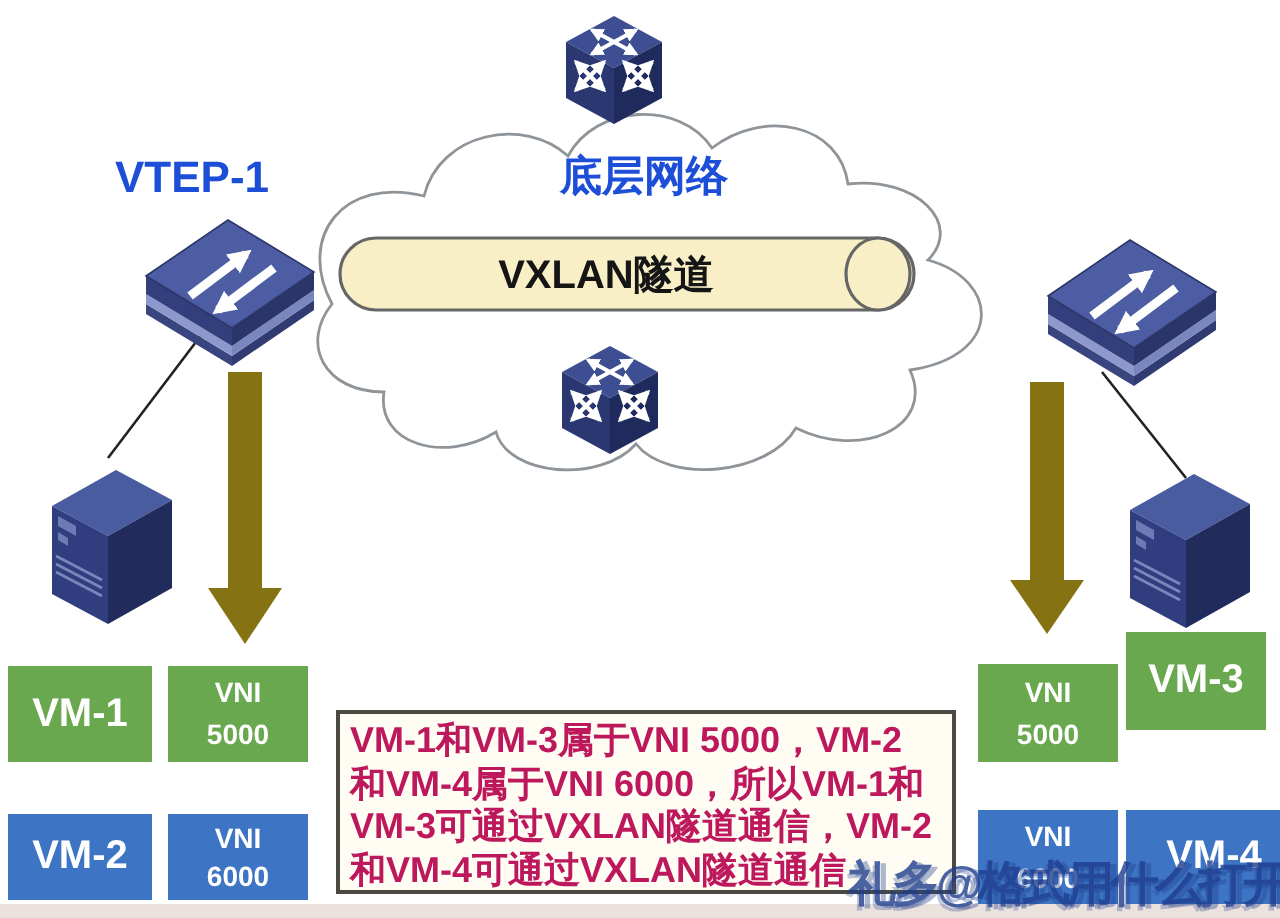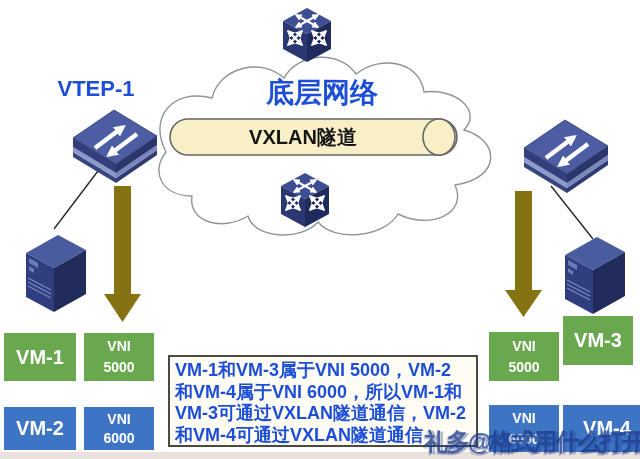--- a/index.html
+++ b/index.html
@@ -2,34 +2,34 @@
 <html style="--vm-green: #69A84E; --vm-blue: #3D74C4; --arrow-olive: #857313; --device-navy: #2B3770; --tunnel-fill: #F8EFC7;"><head>
 <meta charset="utf-8">
 <style>
   html,body{margin:0;padding:0;background:#fff;}
   .stage{
     position:relative;width:640px;height:459px;overflow:hidden;background:#fff;
     font-family:"Liberation Sans","DejaVu Sans",sans-serif;
   }
   .lbl{position:absolute;font-weight:bold;color:#1d4ed8;text-align:center;white-space:nowrap;}
   .vtep{font-size:22px;}
-  .underlay{font-size:28px;}
+  .underlay{font-size:21px;}
   .tunnel-lbl{font-size:20px;color:#151515;}
   .box{
     position:absolute;display:flex;flex-direction:column;align-items:center;justify-content:center;
     color:#fff;font-weight:bold;text-align:center;line-height:21px;
   }
   .box .big{font-size:20px;text-align:right;}
   .box .sm{font-size:14px;display:block;}
   .green{background:var(--vm-green,#69A84E);}
   .blue{background:var(--vm-blue,#3D74C4);}
   .note{
     position:absolute;left:168px;top:355px;width:296px;height:82px;
     background:#FEFCF3;border:2px solid #4a4a42;padding:3px 5px;
-    font-size:18px;font-weight:bold;color:#1d4ed8;line-height:21.5px;white-space:nowrap;overflow:hidden;
+    font-size:18px;font-weight:bold;color:#be185d;line-height:21.5px;white-space:nowrap;overflow:hidden;
   }
   .strip{position:absolute;left:0;top:452px;width:640px;height:7px;background:#EBE1DD;z-index:2;}
   .wm{position:absolute;font-weight:bold;white-space:nowrap;z-index:6;}
   .wm-back{left:540px;top:414px;font-size:23px;color:#E8F0FB;opacity:.95;text-shadow:0 0 2px #4466AA,1px 1px 0 #3A5899;}
   .wm-front{left:424px;top:426px;font-size:24px;letter-spacing:-2px;color:#1E3C8C;opacity:.8;
     text-shadow:3px 1px 0 rgba(30,60,140,.45), -1px 2px 0 rgba(30,60,140,.35);}
   svg{position:absolute;left:0;top:0;}
   .cloud{fill:#ffffff;stroke:#8F9499;stroke-width:1.4;}
   .tun{fill:var(--tunnel-fill,#F8EFC7);stroke:#666;stroke-width:1.6;}
   .olive{fill:var(--arrow-olive,#857313);}

